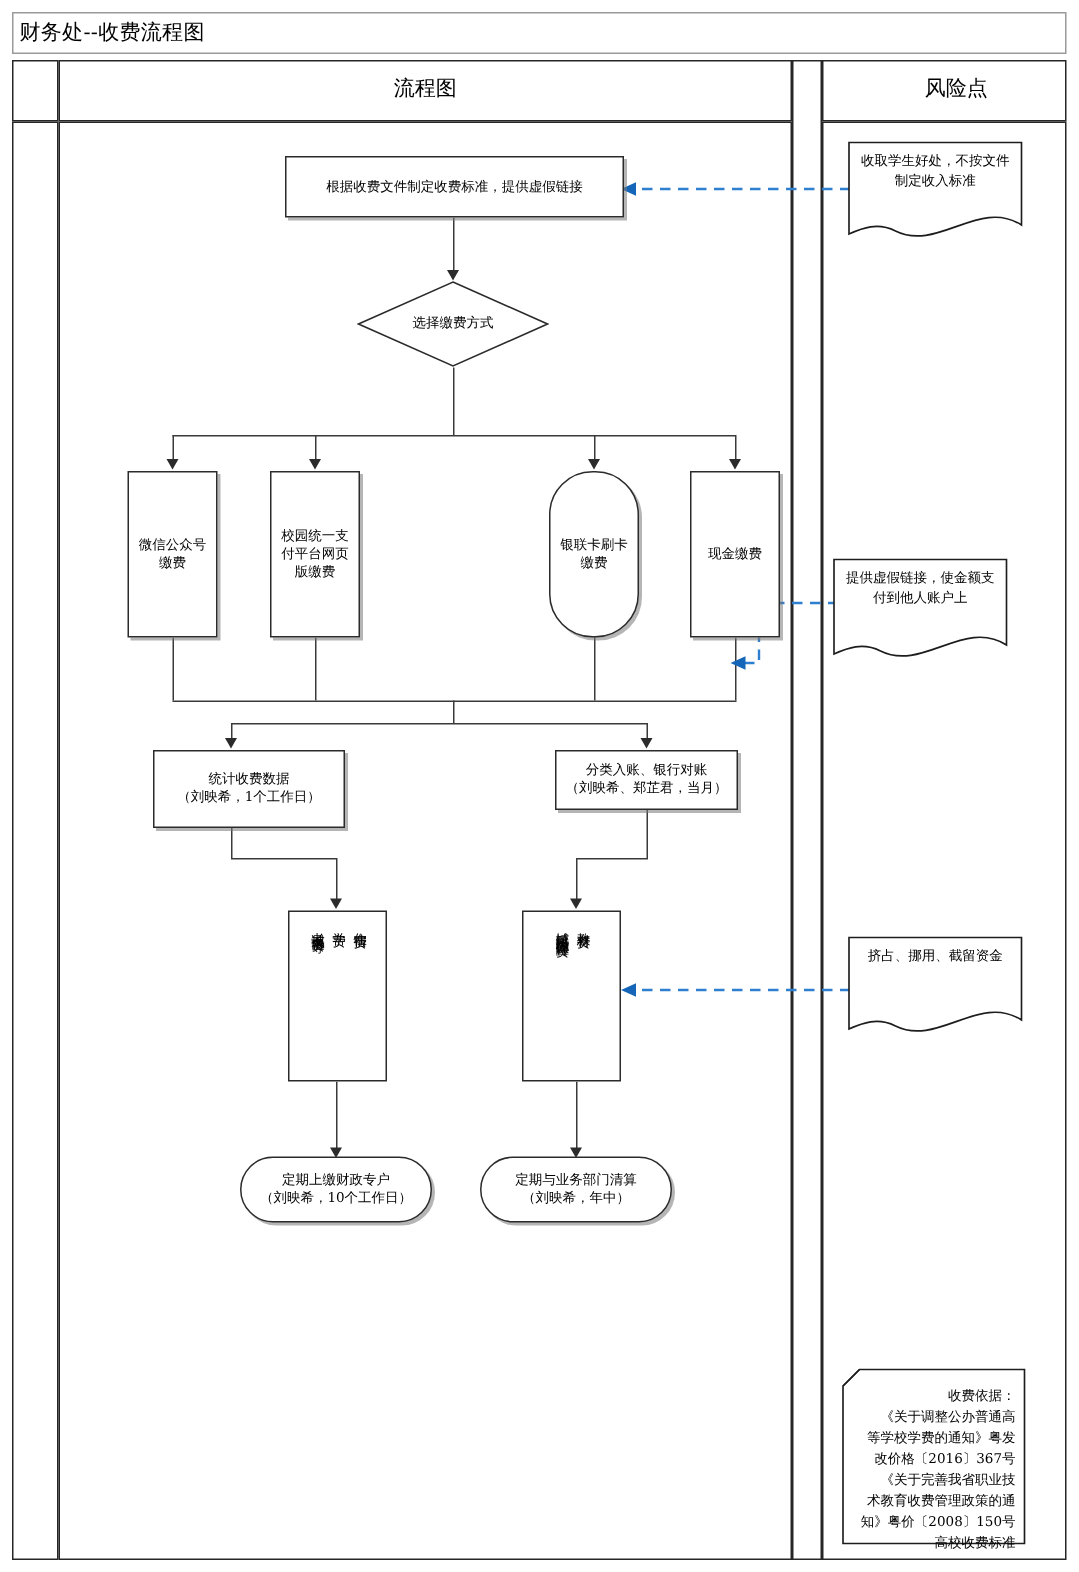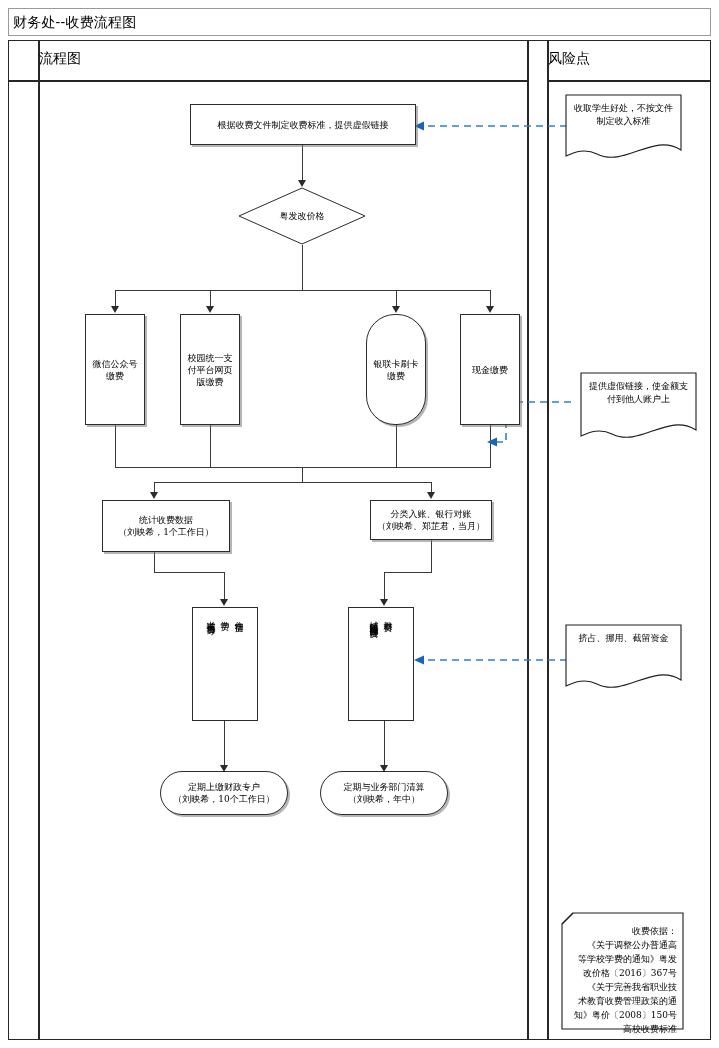--- a/index.html
+++ b/index.html
@@ -50,20 +50,21 @@
   .body-left  { left: 8px;   top: 81px;  width: 31px;  height: 959px; }
   .body-mid   { left: 39px;  top: 81px;  width: 489px; height: 959px; }
   .body-gapcol{ left: 528px; top: 40px;  width: 20px;  height: 1000px; }
   .body-right { left: 548px; top: 81px;  width: 163px; height: 959px; }
 
   .hdr-label {
     position: absolute;
     top: 50px;
     font-size: 14px;
     font-family: "DejaVu Serif", "Liberation Serif", serif;
+    text-align: center;
   }
   .hdr-label.mid   { left: 39px;  width: 489px; }
   .hdr-label.right { left: 548px; width: 179px; }
 
   
   .node {
     position: absolute;
     box-sizing: border-box;
     border: 1px solid #2b2b2b;
     background: #fff;
@@ -200,21 +201,21 @@
   </div>
 
   <div class="ln v" style="left:302px; top:145px; height:36px;"></div>
   <div class="arrow-down" style="left:298px; top:180px;"></div>
 
   <div class="diamond-wrap" style="left:238px; top:187px; width:128px; height:58px;">
     <svg width="128" height="58" viewBox="0 0 128 58">
       <polygon points="64,1 127,29 64,57 1,29" fill="#ffffff" stroke="#2b2b2b" stroke-width="1"></polygon>
     </svg>
     <div class="diamond-label">
-      <span>粤发改价格</span>
+      <span>选择缴费方式</span>
     </div>
   </div>
 
   <div class="ln v" style="left:302px; top:245px; height:45px;"></div>
   <div class="ln h" style="left:115px; top:290px; width:375px;"></div>
 
   <div class="ln v" style="left:115px; top:290px; height:17px;"></div>
   <div class="arrow-down" style="left:111px; top:306px;"></div>
 
   <div class="ln v" style="left:210px; top:290px; height:17px;"></div>
@@ -304,21 +305,21 @@
 （刘映希，年中）</span>
   </div>
 
   <div class="risk-note" style="left:565px; top:94px; width:117px; height:68px;">
     <svg width="117" height="68" viewBox="0 0 117 68">
       <path d="M1,1 L116,1 L116,56 C 88,38 60,74 32,60 C 20,54 10,58 1,62 Z" fill="#ffffff" stroke="#1d1d1d" stroke-width="1.1"></path>
     </svg>
     <div class="rn-text">收取学生好处，不按文件制定收入标准</div>
   </div>
 
-  <div class="risk-note" style="left:580px; top:372px; width:117px; height:70px;">
+  <div class="risk-note" style="left:555px; top:372px; width:117px; height:70px;">
     <svg width="117" height="70" viewBox="0 0 117 70">
       <path d="M1,1 L116,1 L116,58 C 88,40 60,76 32,62 C 20,56 10,60 1,64 Z" fill="#ffffff" stroke="#1d1d1d" stroke-width="1.1"></path>
     </svg>
     <div class="rn-text">提供虚假链接，使金额支付到他人账户上</div>
   </div>
 
   <div class="risk-note" style="left:565px; top:624px; width:117px; height:68px;">
     <svg width="117" height="68" viewBox="0 0 117 68">
       <path d="M1,1 L116,1 L116,56 C 88,38 60,74 32,60 C 20,54 10,58 1,62 Z" fill="#ffffff" stroke="#1d1d1d" stroke-width="1.1"></path>
     </svg>

